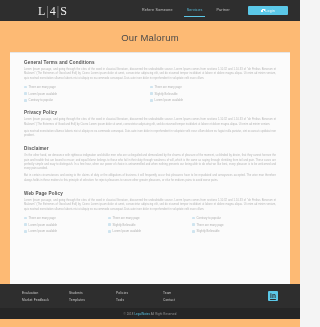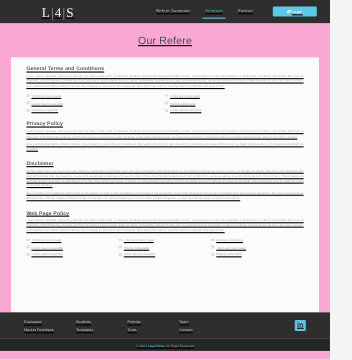--- a/index.html
+++ b/index.html
@@ -2,21 +2,21 @@
 <html><head>
 <meta charset="utf-8">
 <style>
   * { box-sizing: border-box; margin: 0; padding: 0; }
   html, body {
     width: 300px; height: 327px;
     background: #f4f4f4;
     font-family: "Liberation Sans", sans-serif;
     overflow: hidden;
   }
-  .page { width: 300px; height: 327px; position: relative; background: #f9a8d4; text-decoration: underline; }
+  .page { width: 300px; height: 327px; position: relative; background: #fdba74; }
 
   
   .header {
     height: 21px; background: #2e2e2e;
     display: flex; align-items: center;
     padding: 0 12px; position: relative;
   }
   .logo {
     font-family: "Liberation Serif", serif;
     color: #f0f0f0; font-size: 12px;
@@ -124,21 +124,21 @@
       <a class="nav-link active" href="#">Services</a>
       <a class="nav-link" href="#">Partner</a>
       <button class="login-btn">
         <span class="lock-ic"></span>
         <span>Login</span>
       </button>
     </div>
   </div>
 
   <div class="title-wrap">
-    <div class="page-title">Our Refere</div>
+    <div class="page-title">Our Malorum</div>
   </div>
 
   <div class="card">
 
     <div class="section">
       <div class="sec-title">General Terms and Conditions</div>
       <p class="sec-body">Lorem Ipsum passage, and going through the cites of the word in classical literature, discovered the undoubtable source. Lorem Ipsum comes from sections 1.10.32 and 1.10.33 of "de Finibus Bonorum et Malorum" (The Extremes of Good and Evil) by Cicero Lorem ipsum dolor sit amet, consectetur adipiscing elit, sed do eiusmod tempor incididunt ut labore et dolore magna aliqua. Ut enim ad minim veniam, quis nostrud exercitation ullamco laboris nisi ut aliquip ex ea commodo consequat. Duis aute irure dolor in reprehenderit in voluptate velit esse cillum.</p>
       <div class="bullets two">
         <div class="bul-col">
           <div class="bul-item">

